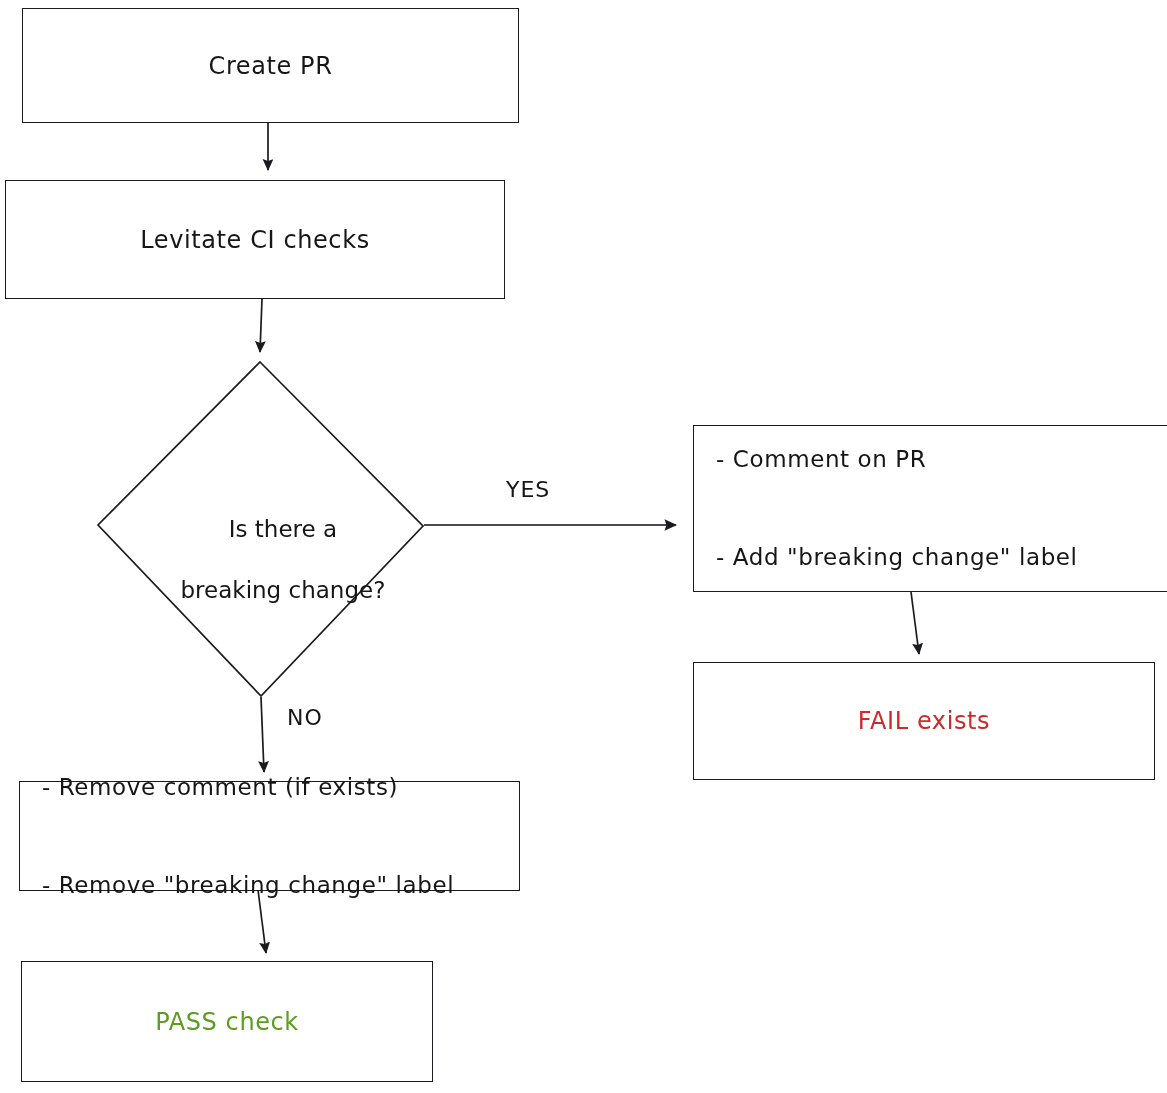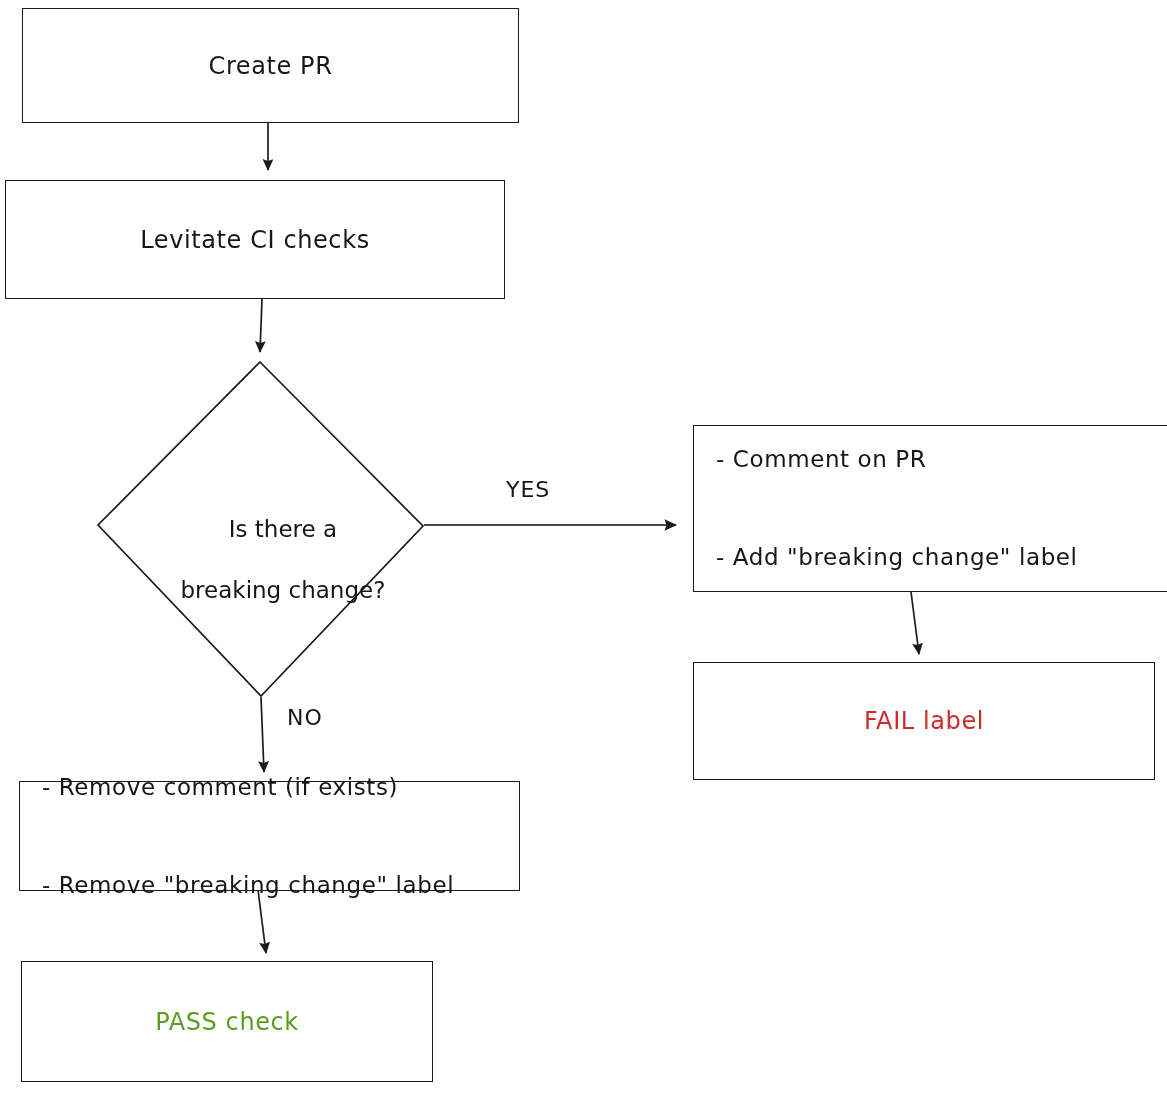--- a/index.html
+++ b/index.html
@@ -141,21 +141,21 @@
   <div class="edge-label" style="left:287px; top:705px;">NO</div>
 
   <div class="node rectnode left" style="left:693px; top:425px; width:500px; height:167px;">
     <div class="label listblock">
       <div>- Comment on PR</div>
       <div>- Add "breaking change" label</div>
     </div>
   </div>
 
   <div class="node rectnode center" style="left:693px; top:662px; width:462px; height:118px;">
-    <span class="label center-text fail">FAIL label</span>
+    <span class="label center-text fail">FAIL exists</span>
   </div>
 
   <div class="node rectnode left" style="left:19px; top:781px; width:501px; height:110px;">
     <div class="label listblock">
       <div>- Remove comment (if exists)</div>
       <div>- Remove "breaking change" label</div>
     </div>
   </div>
 
   <div class="node rectnode center" style="left:21px; top:961px; width:412px; height:121px;">

